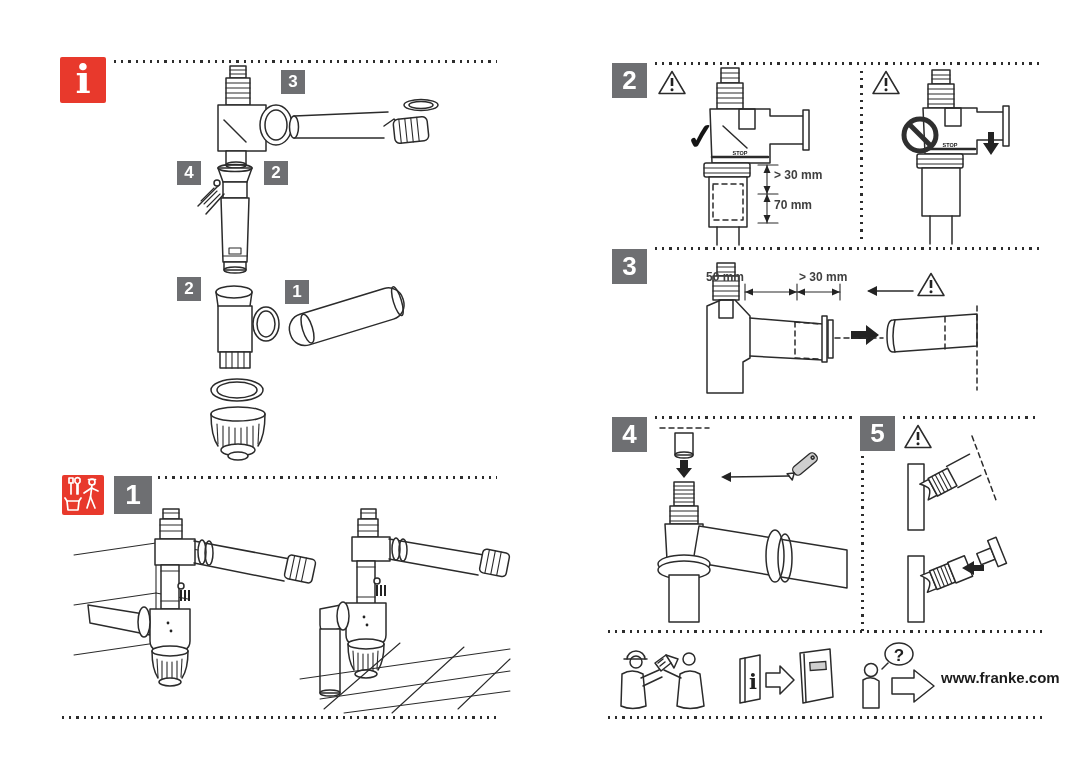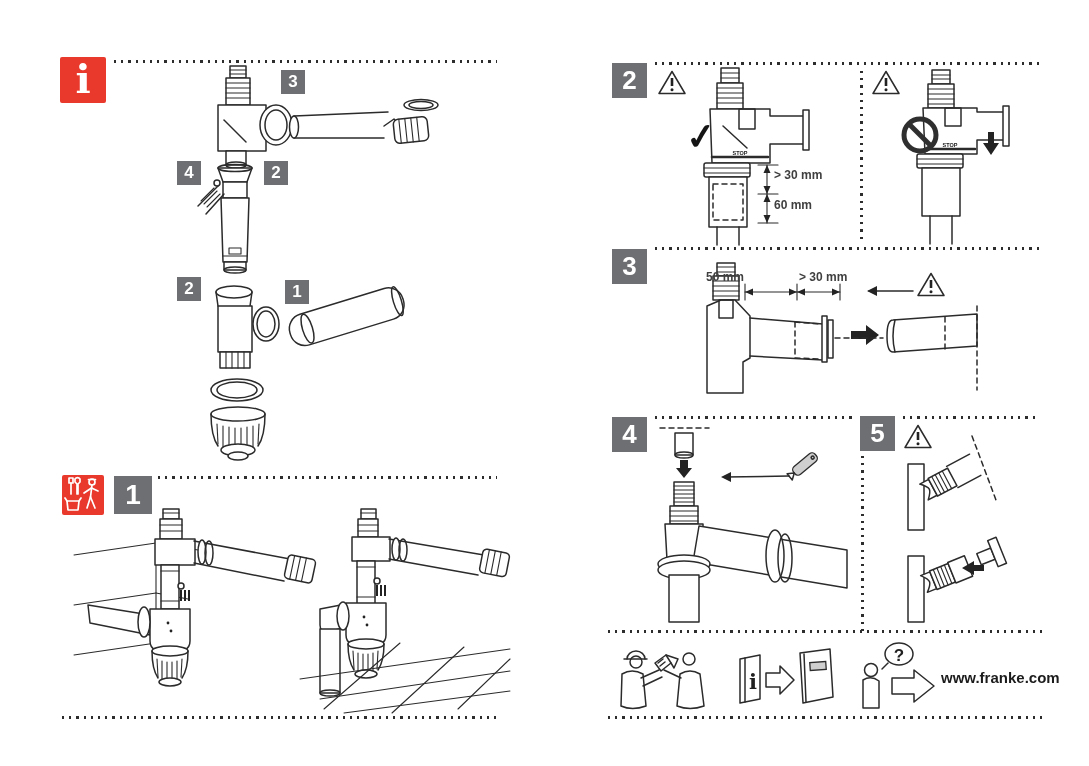--- a/index.html
+++ b/index.html
@@ -374,21 +374,21 @@
       <line class="ln" x1="297" y1="150" x2="297" y2="178"></line>
       <g>
         <circle cx="265" cy="69" r="16" fill="none" stroke="#2f2f2f" stroke-width="5"></circle>
         <line x1="254" y1="58" x2="276" y2="80" stroke="#2f2f2f" stroke-width="5"></line>
       </g>
       <polygon class="blk" points="333,66 339,66 339,77 344,77 336,89 328,77 333,77"></polygon>
     </g>
   </svg>
   <span class="check" style="left:686px;top:116px;">✓</span>
   <span class="dim" style="left:774px;top:168px;">&gt; 30 mm</span>
-  <span class="dim" style="left:774px;top:198px;">60 mm</span>
+  <span class="dim" style="left:774px;top:198px;">70 mm</span>
 
   <svg class="ill" style="left:655px;top:258px;" width="390" height="140" viewBox="0 0 390 140">
     <g>
       <rect class="wh" x="62" y="5" width="18" height="13"></rect>
       <line class="ln thin" x1="62" y1="9" x2="80" y2="9"></line>
         <line class="ln thin" x1="62" y1="14" x2="80" y2="14"></line>
       <rect class="wh" x="58" y="18" width="26" height="24"></rect>
       <line class="ln thin" x1="58" y1="23" x2="84" y2="23"></line>
         <line class="ln thin" x1="58" y1="28" x2="84" y2="28"></line>
       <line class="ln thin" x1="58" y1="33" x2="84" y2="33"></line>

